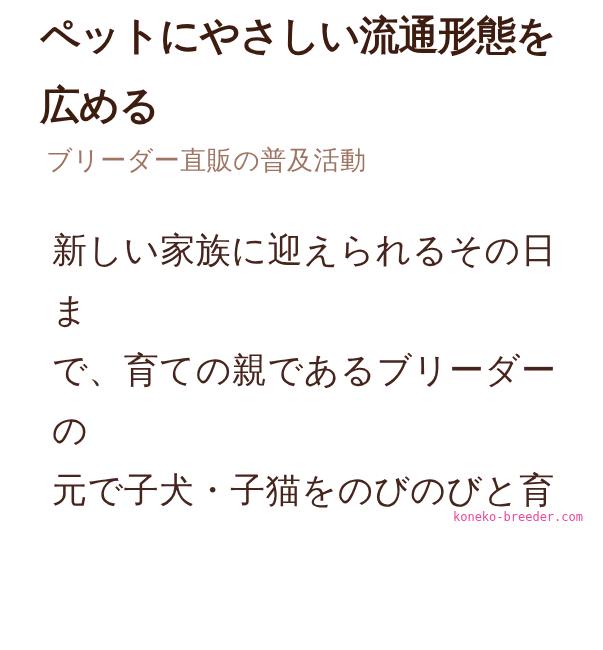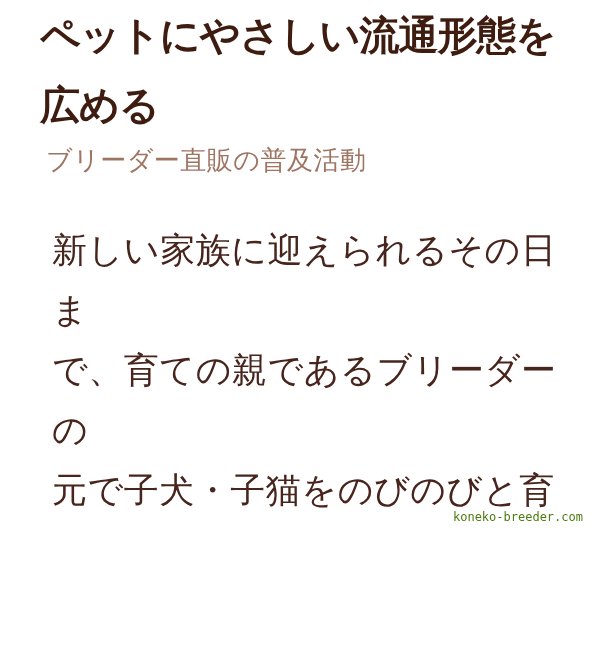--- a/index.html
+++ b/index.html
@@ -47,21 +47,21 @@
     white-space: pre-line;
   }
   .watermark {
     position: absolute;
     right: 20px;
     bottom: 8px;
     font-family: "DejaVu Sans Mono", monospace;
     font-size: 12px;
     line-height: 14px;
     letter-spacing: 0px;
-    color: #4d7c0f;
+    color: #ec4899;
   }
 </style>
 </head>
 <body>
 
 <div class="canvas">
   <h1 class="section-title">ペットにやさしい流通形態を
 広める</h1>
   <p class="section-subtitle">ブリーダー直販の普及活動</p>
   <p class="section-body">新しい家族に迎えられるその日ま

